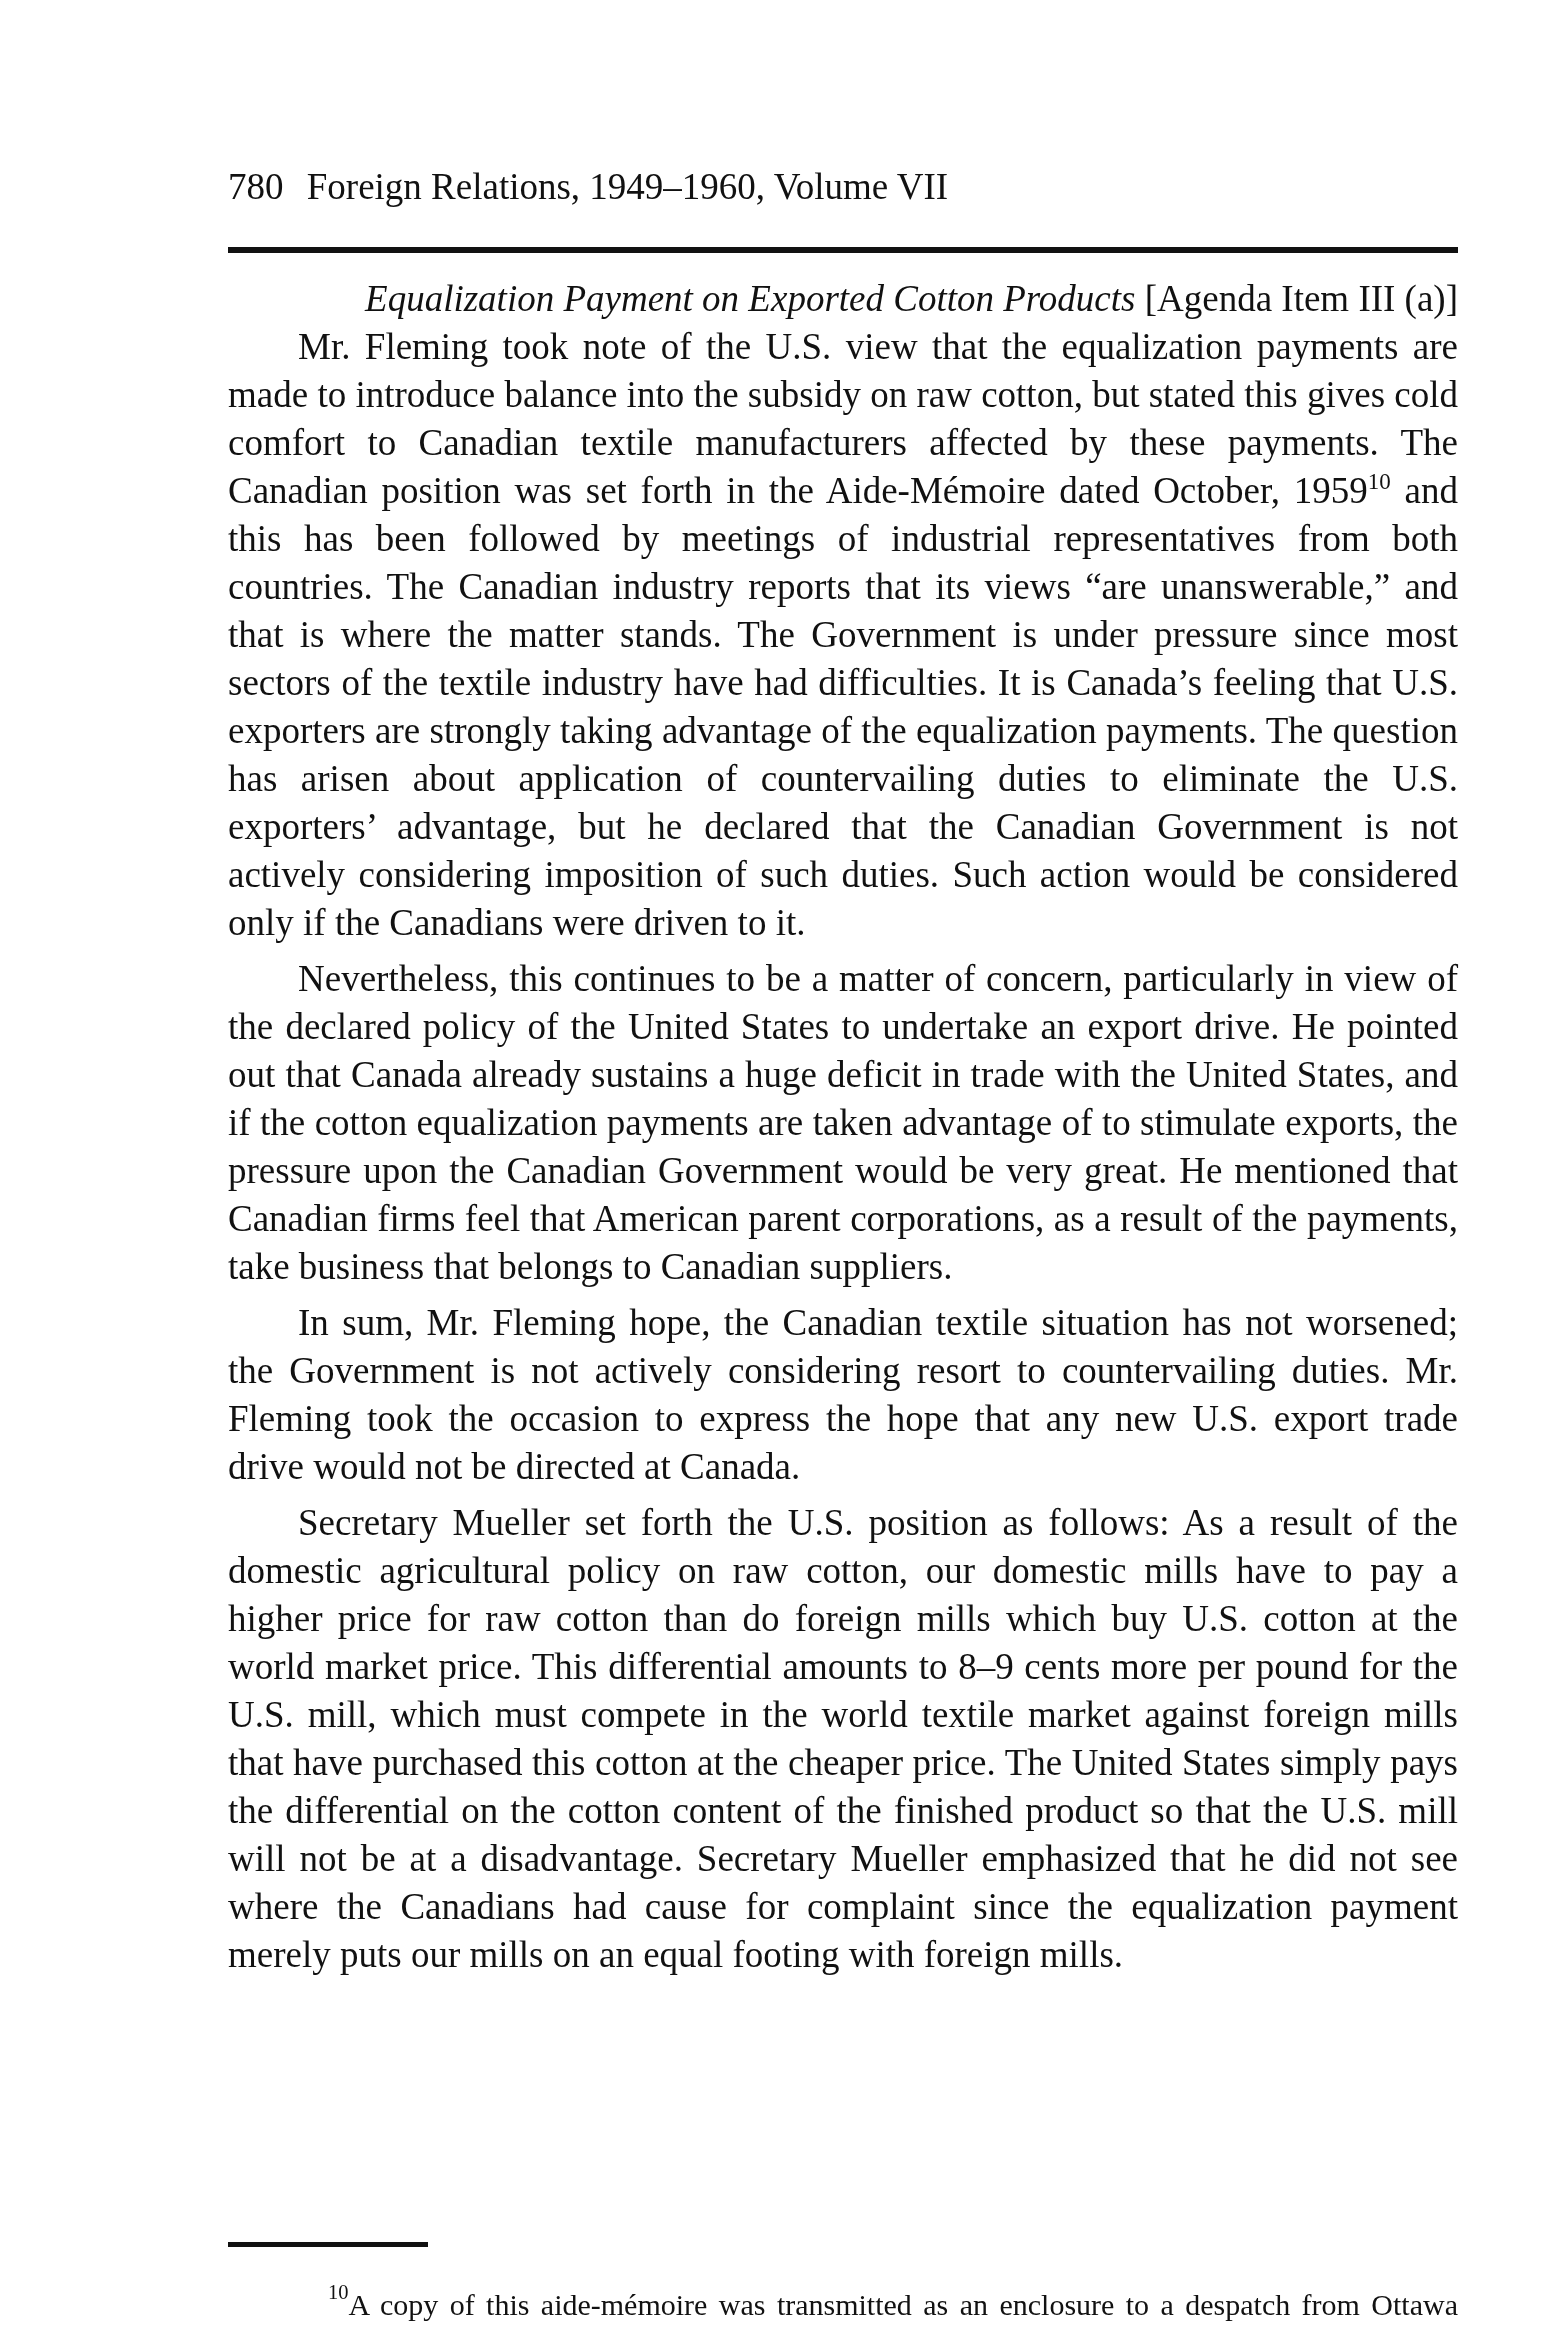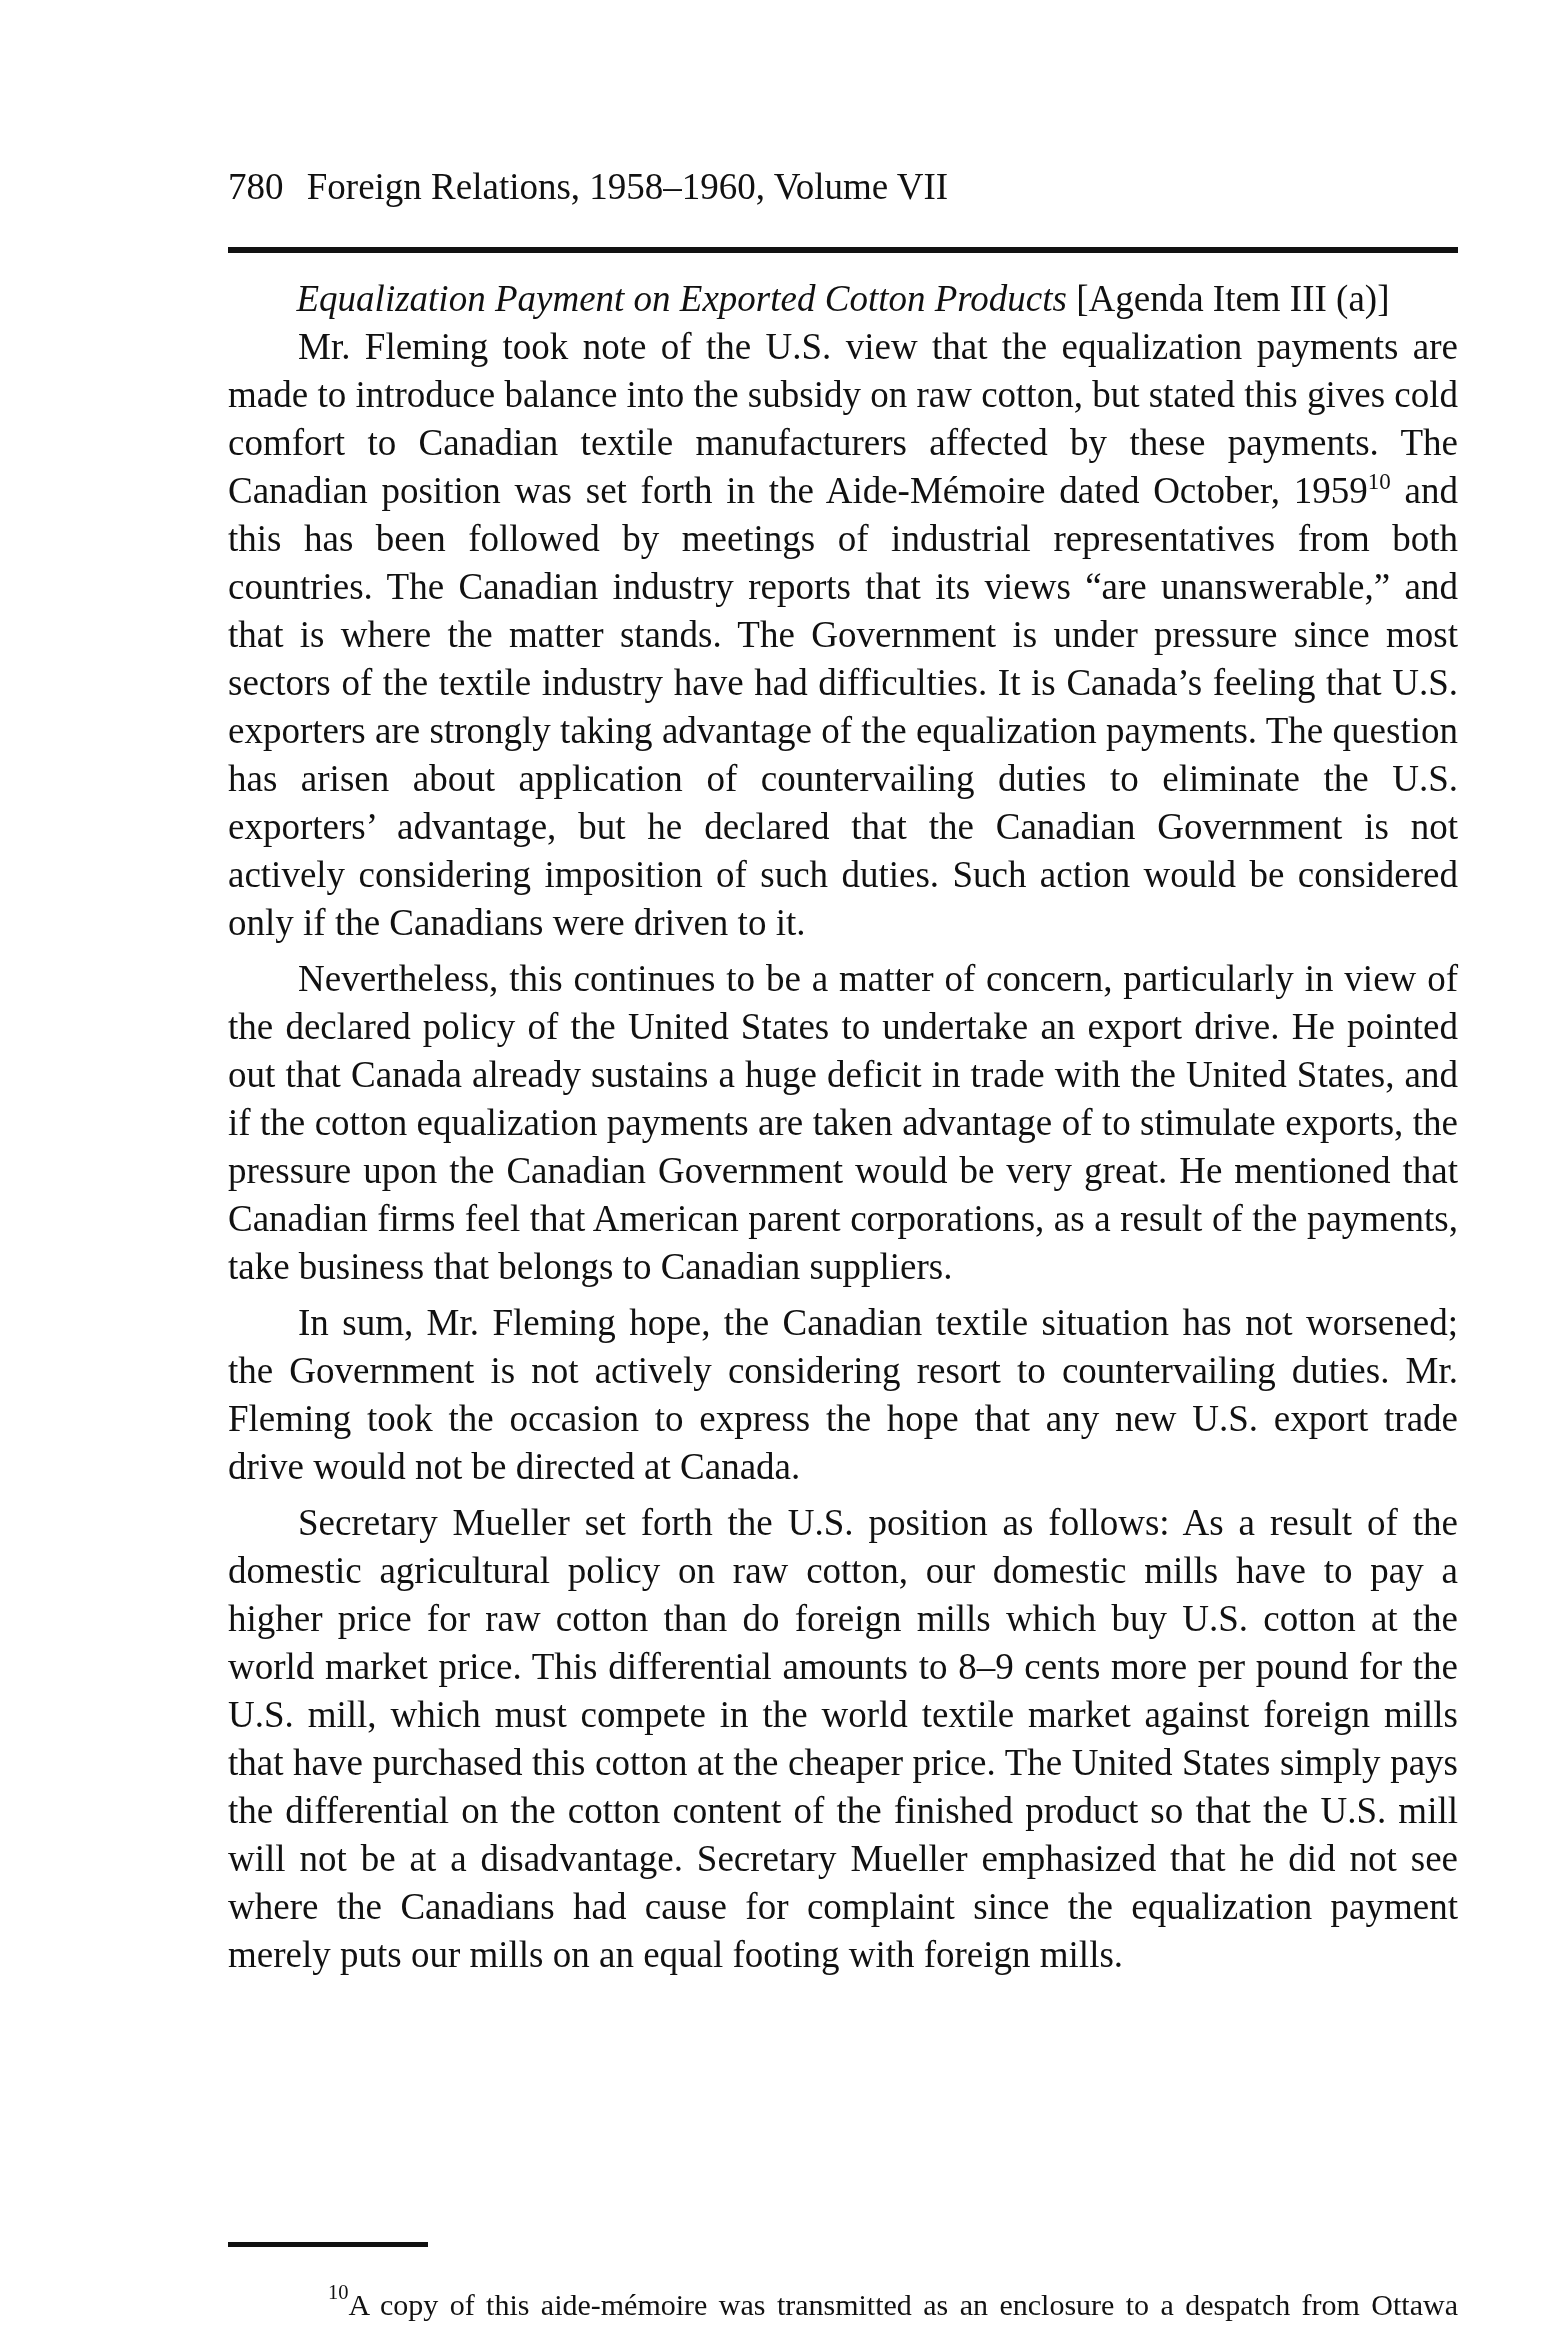--- a/index.html
+++ b/index.html
@@ -6,35 +6,35 @@
   body { width: 1564px; height: 2525px; position: relative; overflow: hidden;
          font-family: "Liberation Serif", "DejaVu Serif", serif; color: #111; }
   .page { position: absolute; left: 228px; top: 0; width: 1230px; }
   .running-head { position: absolute; top: 163px; left: 0; font-size: 37px; line-height: 47px; white-space: nowrap; }
   .running-head .pnum { margin-right: 14px; text-align: right; }
   .head-rule { position: absolute; top: 247px; left: 0; width: 1230px; height: 5.6px; background: #111; }
   .body { position: absolute; top: 275px; left: 0; width: 1230px; font-size: 37px; line-height: 48px; text-align: justify; }
   .body p { margin: 0; text-indent: 0; }
   .body p.indent { text-indent: 70px; }
   .body p + p { margin-top: 8px; }
-  .section-title { font-style: italic; text-align: center; }
+  .section-title { font-style: italic; text-align: right; }
   .section-title .bracket { font-style: normal; }
   sup { font-size: 23px; line-height: 0; vertical-align: 14px; }
   .fn-rule { position: absolute; top: 2242px; left: 0; width: 200px; height: 4.7px; background: #111; }
   .footnote { position: absolute; top: 2284px; left: 0; width: 1230px; font-size: 30px; line-height: 42px; text-align: justify; }
   .footnote .fn-num { font-size: 20.5px; vertical-align: 16px; line-height: 0; margin-left: 100px; }
   .footnote i { font-style: italic; }
 </style>
 </head>
 <body>
 
 <div class="page">
   <div class="running-head">
     <span class="pnum">780</span>
-    <span>Foreign Relations, 1958–1960, Volume VII</span>
+    <span>Foreign Relations, 1949–1960, Volume VII</span>
   </div>
   <div class="head-rule"></div>
 
   <div class="body">
     <p class="section-title"><span>Equalization Payment on Exported Cotton Products</span><span class="bracket"> [Agenda Item III (a)]</span></p>
     <p class="indent" style="margin-top:0"><span>Mr. Fleming took note of the U.S. view that the equalization payments are made to introduce balance into the subsidy on raw cotton, but stated this gives cold comfort to Canadian textile manufacturers affected by these payments. The Canadian position was set forth in the Aide-Mémoire dated October, 1959</span><sup>10</sup><span> and this has been followed by meetings of industrial representatives from both countries. The Canadian industry reports that its views “are unanswerable,” and that is where the matter stands. The Government is under pressure since most sectors of the textile industry have had difficulties. It is Canada’s feeling that U.S. exporters are strongly taking advantage of the equalization payments. The question has arisen about application of countervailing duties to eliminate the U.S. exporters’ advantage, but he declared that the Canadian Government is not actively considering imposition of such duties. Such action would be considered only if the Canadians were driven to it.</span></p>
     <p class="indent">Nevertheless, this continues to be a matter of concern, particularly in view of the declared policy of the United States to undertake an export drive. He pointed out that Canada already sustains a huge deficit in trade with the United States, and if the cotton equalization payments are taken advantage of to stimulate exports, the pressure upon the Canadian Government would be very great. He mentioned that Canadian firms feel that American parent corporations, as a result of the payments, take business that belongs to Canadian suppliers.</p>
     <p class="indent">In sum, Mr. Fleming hope, the Canadian textile situation has not worsened; the Government is not actively considering resort to countervailing duties. Mr. Fleming took the occasion to express the hope that any new U.S. export trade drive would not be directed at Canada.</p>
     <p class="indent">Secretary Mueller set forth the U.S. position as follows: As a result of the domestic agricultural policy on raw cotton, our domestic mills have to pay a higher price for raw cotton than do foreign mills which buy U.S. cotton at the world market price. This differential amounts to 8–9 cents more per pound for the U.S. mill, which must compete in the world textile market against foreign mills that have purchased this cotton at the cheaper price. The United States simply pays the differential on the cotton content of the finished product so that the U.S. mill will not be at a disadvantage. Secretary Mueller emphasized that he did not see where the Canadians had cause for complaint since the equalization payment merely puts our mills on an equal footing with foreign mills.</p>
   </div>

